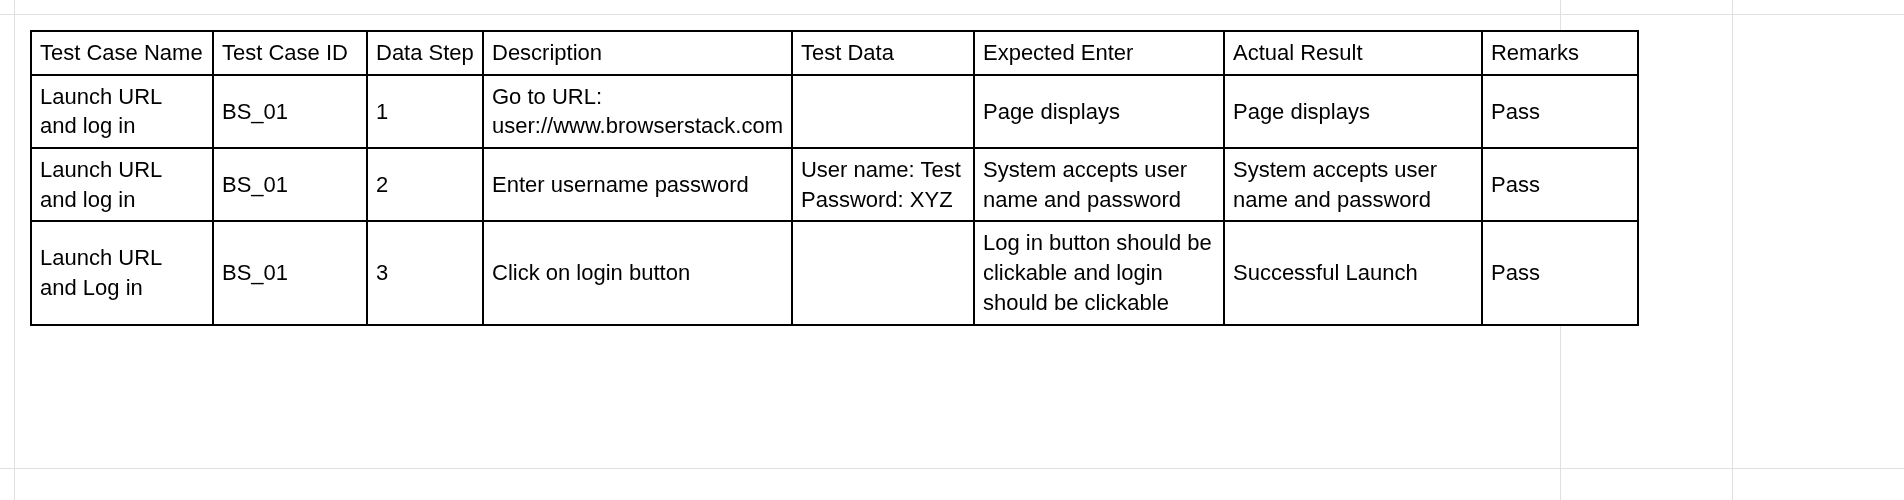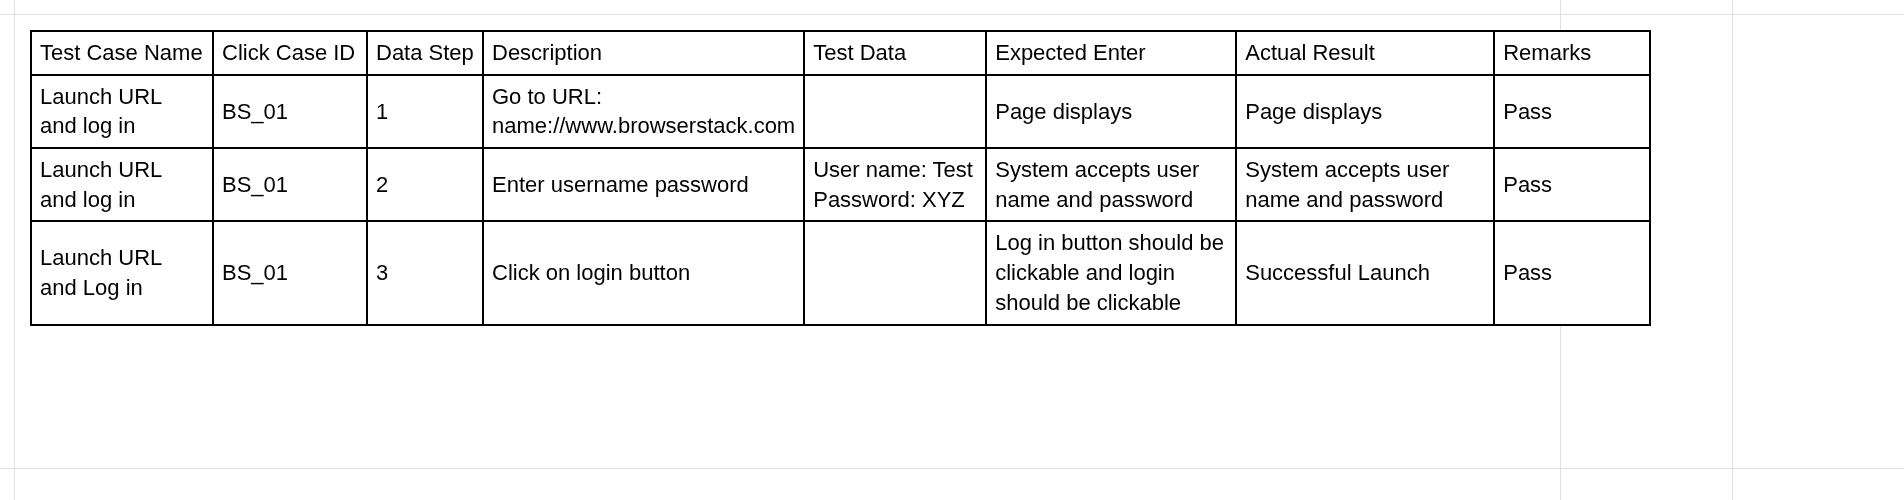--- a/index.html
+++ b/index.html
@@ -88,35 +88,35 @@
       <col class="c3">
       <col class="c4">
     <col class="c5">
       <col class="c6">
       <col class="c7">
       <col class="c8">
   </colgroup>
   <thead>
     <tr>
       <th>Test Case Name</th>
-      <th>Click Case ID</th>
+      <th>Test Case ID</th>
       <th>Data Step</th>
       <th>Description</th>
       <th>Test Data</th>
       <th>Expected Enter</th>
       <th>Actual Result</th>
       <th>Remarks</th>
     </tr>
   </thead>
   <tbody>
     <tr>
       <td>Launch URL and log in</td>
       <td>BS_01</td>
       <td>1</td>
-      <td>Go to URL: name://www.browserstack.com</td>
+      <td>Go to URL: user://www.browserstack.com</td>
       <td></td>
       <td>Page displays</td>
       <td>Page displays</td>
       <td>Pass</td>
     </tr>
     <tr>
       <td>Launch URL and log in</td>
       <td>BS_01</td>
       <td>2</td>
       <td>Enter username password</td>

